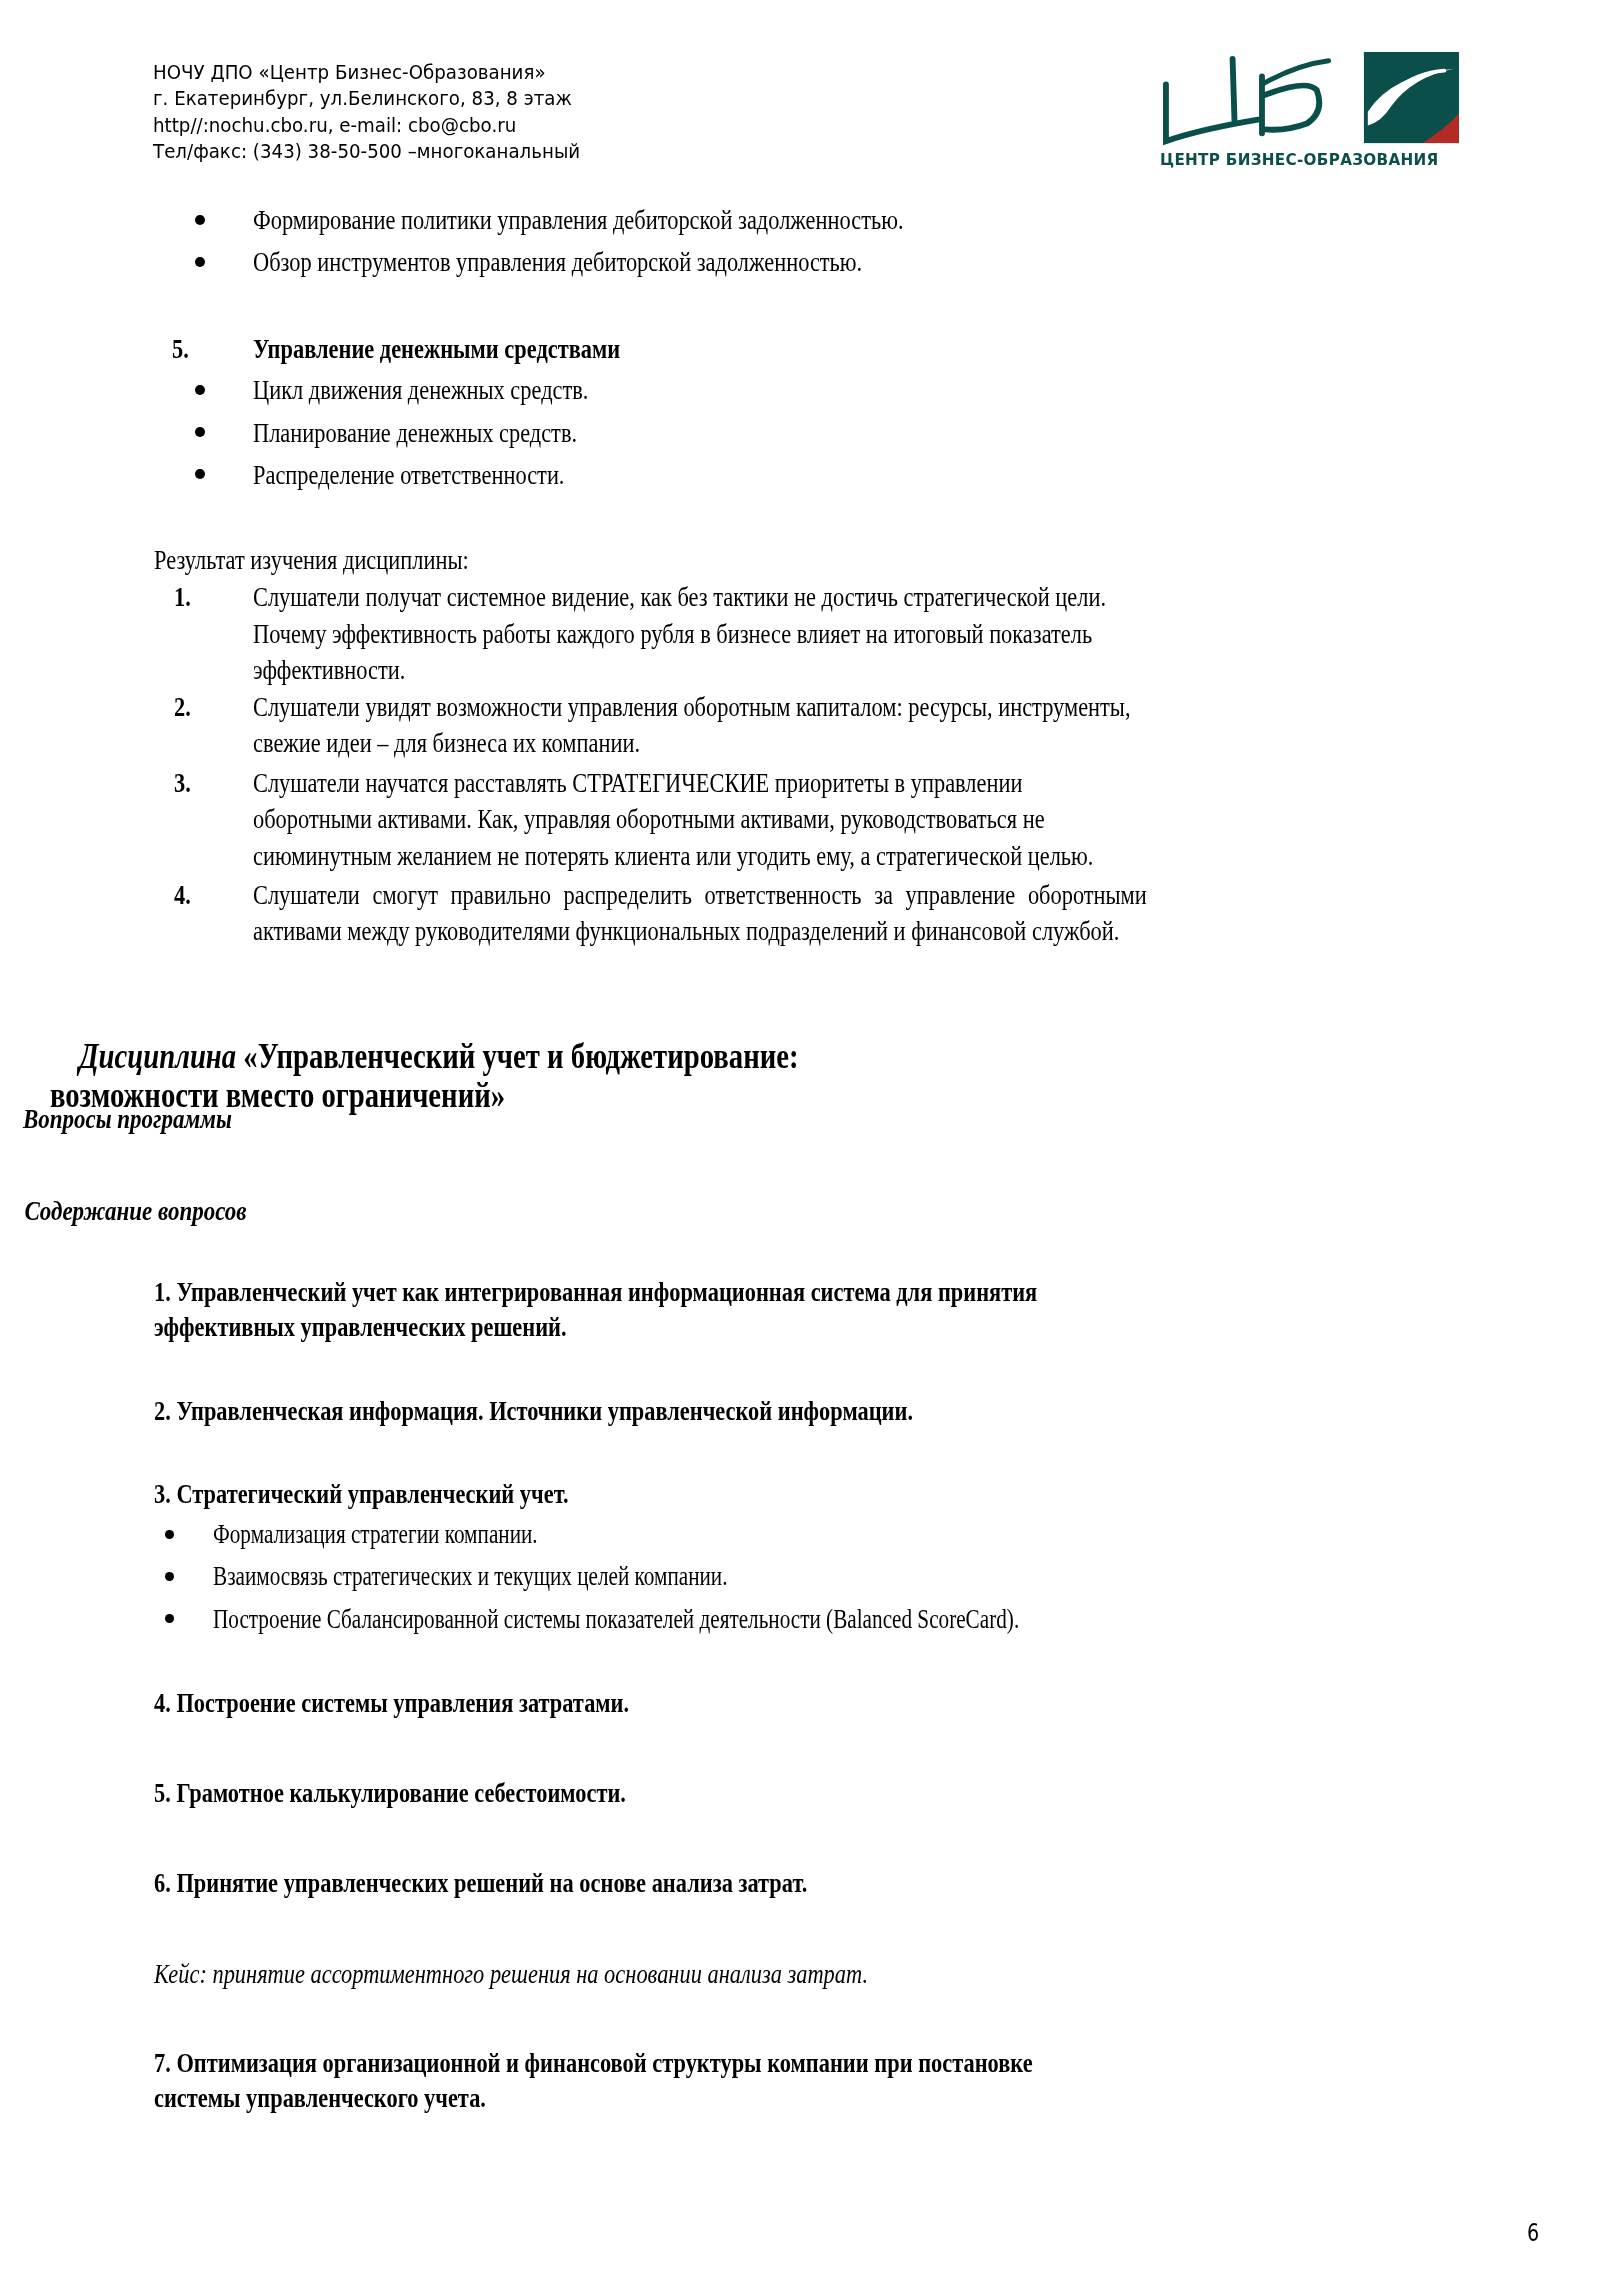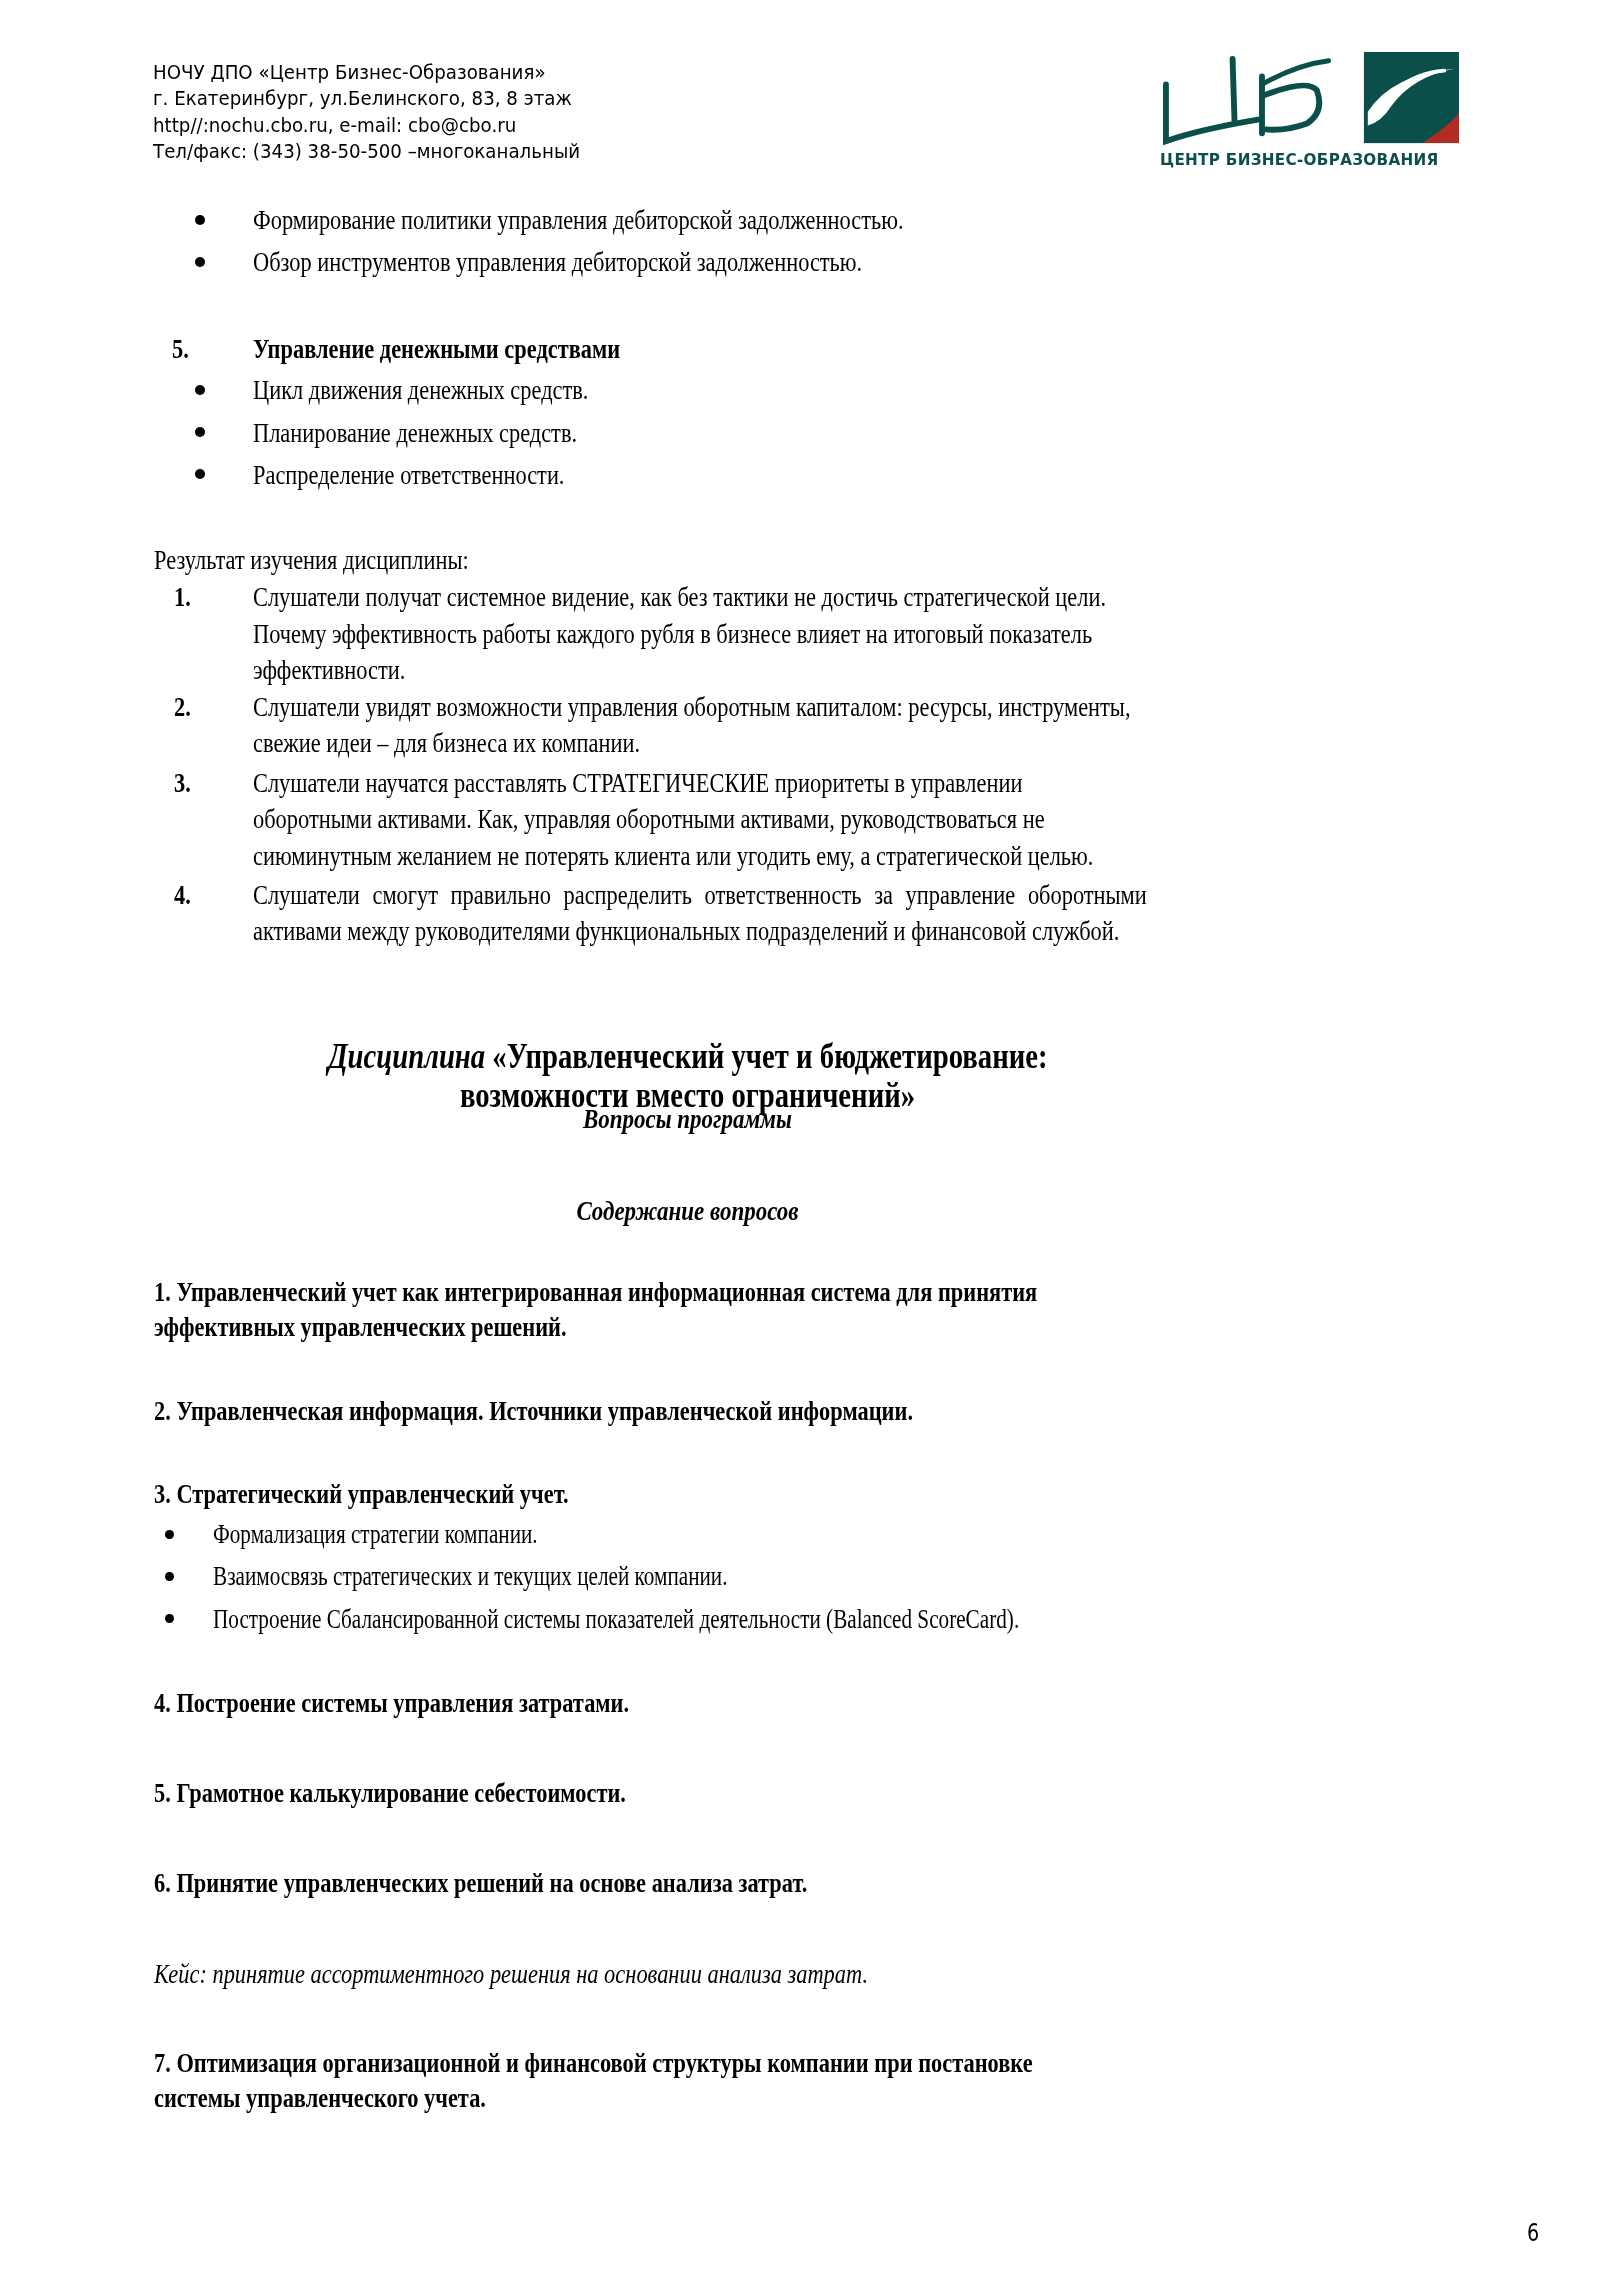--- a/index.html
+++ b/index.html
@@ -6,21 +6,21 @@
   body { width: 1621px; height: 2293px; position: relative; overflow: hidden; color: #000; }
   .abs { position: absolute; white-space: nowrap; }
   .hdr { font-family: "DejaVu Sans", sans-serif; font-size: 19.6px; line-height: 24.5px; left: 153px; transform-origin: 0 0; transform: scaleX(0.93); }
   .serif { font-family: "Liberation Serif", serif; transform-origin: 0 0; }
   .body26 { font-size: 28px; line-height: 35px; transform: scaleX(0.80); }
   .body24 { font-size: 26.5px; line-height: 31px; transform: scaleX(0.80); }
   .bold { font-weight: bold; }
   .ital { font-style: italic; }
   .bullet { position: absolute; width: 9.8px; height: 9.8px; border-radius: 50%; background: #000; }
   .num { font-family: "Liberation Serif", serif; font-weight: bold; font-size: 28px; line-height: 35px; position: absolute; transform-origin: 0 0; transform: scaleX(0.8); }
-  .center-block { position: absolute; left: 0; width: 1327px; text-align: center; white-space: nowrap; padding-left: 24px; }
+  .center-block { position: absolute; left: 0; width: 1327px; white-space: nowrap; }
   .center-inner { display: inline-block; font-family: "Liberation Serif", serif; transform-origin: 50% 0; transform: scaleX(0.82); }
   .pagenum { font-family: "DejaVu Sans", sans-serif; font-size: 25.5px; left: 1527px; top: 2217px; transform: scaleX(0.75); transform-origin: 0 0; }
   .logo { position: absolute; left: 1160px; top: 51px; width: 300px; height: 120px; }
   .logo-caption { position: absolute; left: 0; top: 99px; width: 300px; font-family: "DejaVu Sans", sans-serif; font-weight: bold; font-size: 15.7px; color: #0b4f4b; letter-spacing: 0.3px; white-space: nowrap; transform-origin: 0 0; transform: scaleX(0.97); }
 </style>
 </head>
 <body>
 
 <div>
   <div class="abs hdr" style="top:61px">НОЧУ ДПО «Центр Бизнес-Образования»</div>

